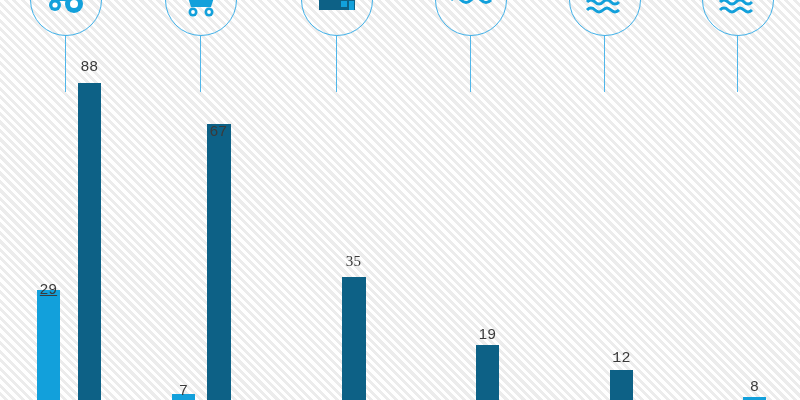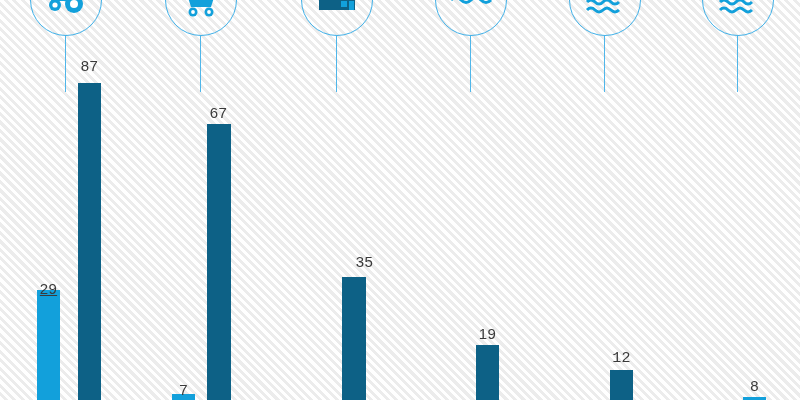--- a/index.html
+++ b/index.html
@@ -92,61 +92,61 @@
           <circle cx="31" cy="27" r="4" fill="#ffffff"></circle>
         </g>
       </svg>
     </div>
     <div class="stem" style="left:65px; top:36px; height:56px;"></div>
 
     <div class="bar light" style="left:37px; width:23px; height:110px;"></div>
     <div class="value-label" style="left:33px; top:280px; width:31px;text-decoration:underline;">29</div>
 
     <div class="bar dark" style="left:78px; width:23px; height:317px;"></div>
-    <div class="value-label" style="left:74px; top:57px; width:31px;">87</div>
+    <div class="value-label" style="left:74px; top:57px; width:31px;">88</div>
   </div>
 
   <div class="group">
     <div class="icon-circle" style="left:165px; top:-36px;">
       <svg width="46" height="46" viewBox="0 0 46 46" aria-hidden="true">
         <g fill="#12a0db">
           <path d="M8 14 H38 L33 30 H13 Z"></path>
           <circle cx="15" cy="35" r="4.5"></circle>
           <circle cx="15" cy="35" r="1.9" fill="#ffffff"></circle>
           <circle cx="31" cy="35" r="4.5"></circle>
           <circle cx="31" cy="35" r="1.9" fill="#ffffff"></circle>
         </g>
       </svg>
     </div>
     <div class="stem" style="left:200px; top:36px; height:56px;"></div>
 
     <div class="bar light" style="left:172px; width:23px; height:6px;"></div>
     <div class="value-label" style="left:168px; top:381px; width:31px;">7</div>
 
     <div class="bar dark" style="left:207px; width:24px; height:276px;"></div>
-    <div class="value-label" style="left:203px; top:104px; width:31px;">67</div>
+    <div class="value-label" style="left:203px; top:122px; width:31px;">67</div>
   </div>
 
   <div class="group">
     <div class="icon-circle" style="left:301px; top:-36px;">
       <svg width="48" height="48" viewBox="0 0 48 48" aria-hidden="true">
         <g>
           <rect x="6" y="10" width="6" height="12" fill="#12a0db"></rect>
           <rect x="14" y="6" width="6" height="16" fill="#12a0db"></rect>
           <rect x="6" y="22" width="36" height="12" fill="#0d6186"></rect>
           <rect x="24" y="16" width="18" height="8" fill="#0d6186"></rect>
           <rect x="28" y="25" width="6" height="6" fill="#12a0db"></rect>
           <rect x="36" y="25" width="5" height="9" fill="#12a0db"></rect>
         </g>
       </svg>
     </div>
     <div class="stem" style="left:336px; top:36px; height:56px;"></div>
 
     <div class="bar dark" style="left:342px; width:24px; height:123px;"></div>
-    <div class="value-label" style="left:349px; top:253px; width:31px;">35</div>
+    <div class="value-label" style="left:338px; top:253px; width:31px;font-family:Liberation Serif, serif;">35</div>
   </div>
 
   <div class="group">
     <div class="icon-circle" style="left:435px; top:-36px;">
       <svg width="48" height="48" viewBox="0 0 48 48" aria-hidden="true">
         <g>
           <path d="M4 14 q5 -6 10 0 q5 6 10 0" stroke="#0d6186" stroke-width="3" fill="none"></path>
           <rect x="24" y="9" width="20" height="9" fill="#12a0db"></rect>
           <rect x="36" y="9" width="6" height="9" fill="#0d6186"></rect>
           <path d="M4 24 q5 -5 10 0 q5 5 10 0 q5 -5 10 0 q5 5 10 0" stroke="#12a0db" stroke-width="3" fill="none"></path>

